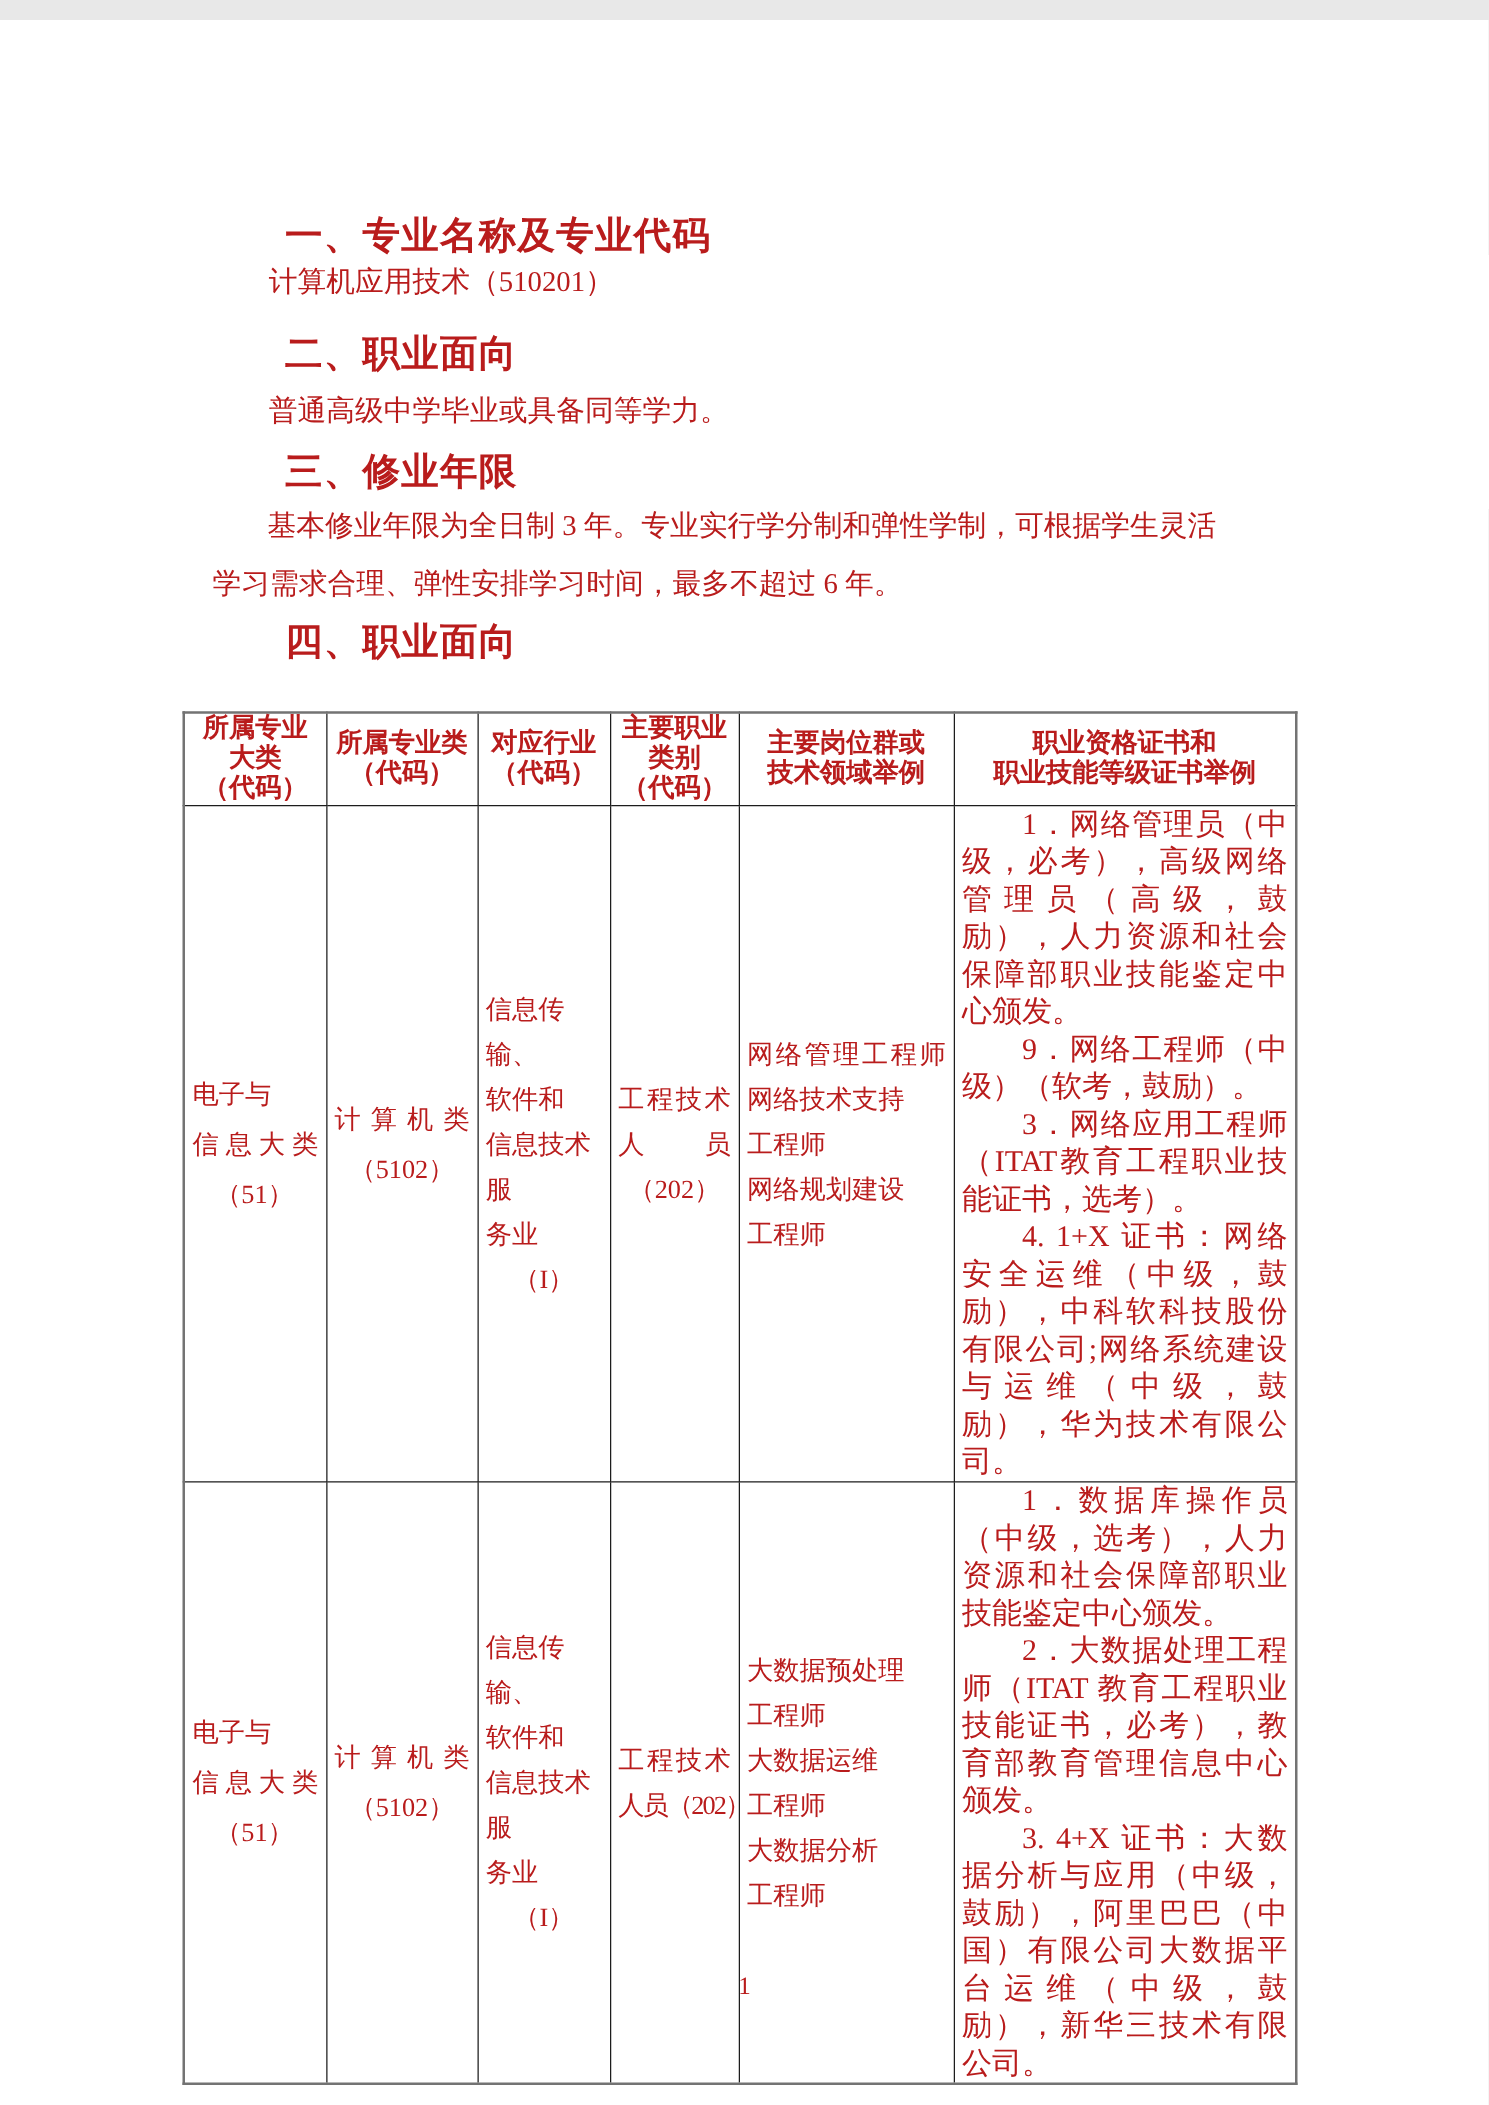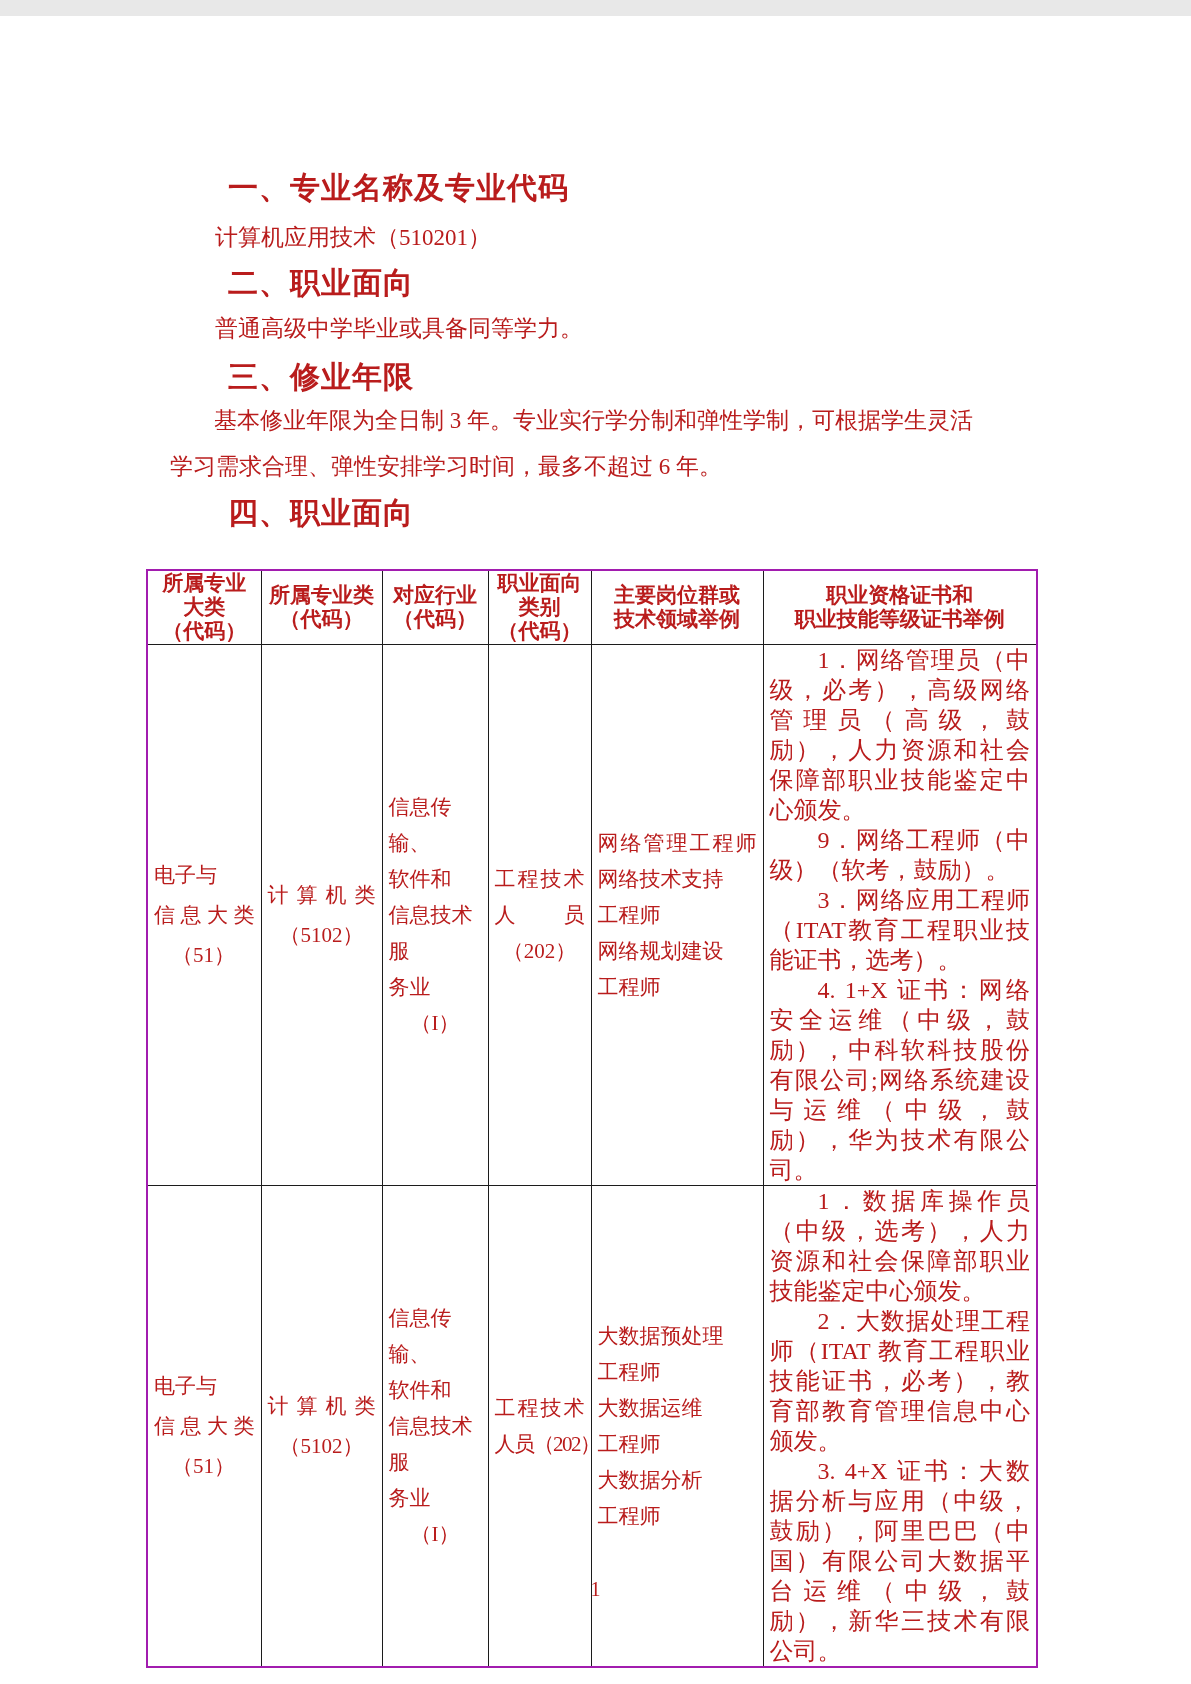--- a/index.html
+++ b/index.html
@@ -40,21 +40,21 @@
     border-collapse:collapse;
     table-layout:fixed;
     width:892px;
   }
   table.occ td{
     border:1px solid #1c1c1c;
     padding:0 6px;
     vertical-align:middle;
     font-size:21px;
   }
-  table.occ{border:2px solid #a21caf;}
+  table.occ{border:2px solid #737373;}
   td.hdr{
     font-family:"Liberation Sans","DejaVu Sans",sans-serif;
     font-weight:bold;
     font-size:20px;
     text-align:center;
     line-height:24px;
     padding:2px 2px;
   }
   .ln{line-height:36px;}
   .ln40{line-height:40px;}
@@ -79,21 +79,21 @@
     text-align:center;
     font-size:20px;
   }
 </style>
 </head>
 <body>
 
 <div class="page">
 
   <div class="heading" style="left:228px;top:152px;">一、专业名称及专业代码</div>
-  <div class="bodyline" style="left:215px;top:206px;">计算机应用技术（510201）</div>
+  <div class="bodyline" style="left:215px;top:194px;">计算机应用技术（510201）</div>
 
   <div class="heading" style="left:228px;top:247px;">二、职业面向</div>
   <div class="bodyline" style="left:215px;top:297px;">普通高级中学毕业或具备同等学力。</div>
 
   <div class="heading" style="left:228px;top:341px;">三、修业年限</div>
   <div class="para" style="top:382px;">
     <div class="l1">基本修业年限为全日制 3 年。专业实行学分制和弹性学制，可根据学生灵活</div>
     <div class="l2">学习需求合理、弹性安排学习时间，最多不超过 6 年。</div>
   </div>
 
@@ -117,21 +117,21 @@
         </td>
         <td class="hdr">
           <div>所属专业类</div>
           <div>（代码）</div>
         </td>
         <td class="hdr">
           <div>对应行业</div>
           <div>（代码）</div>
         </td>
         <td class="hdr">
-          <div>职业面向</div>
+          <div>主要职业</div>
           <div>类别</div>
           <div>（代码）</div>
         </td>
         <td class="hdr">
           <div>主要岗位群或</div>
           <div>技术领域举例</div>
         </td>
         <td class="hdr">
           <div>职业资格证书和</div>
           <div>职业技能等级证书举例</div>

